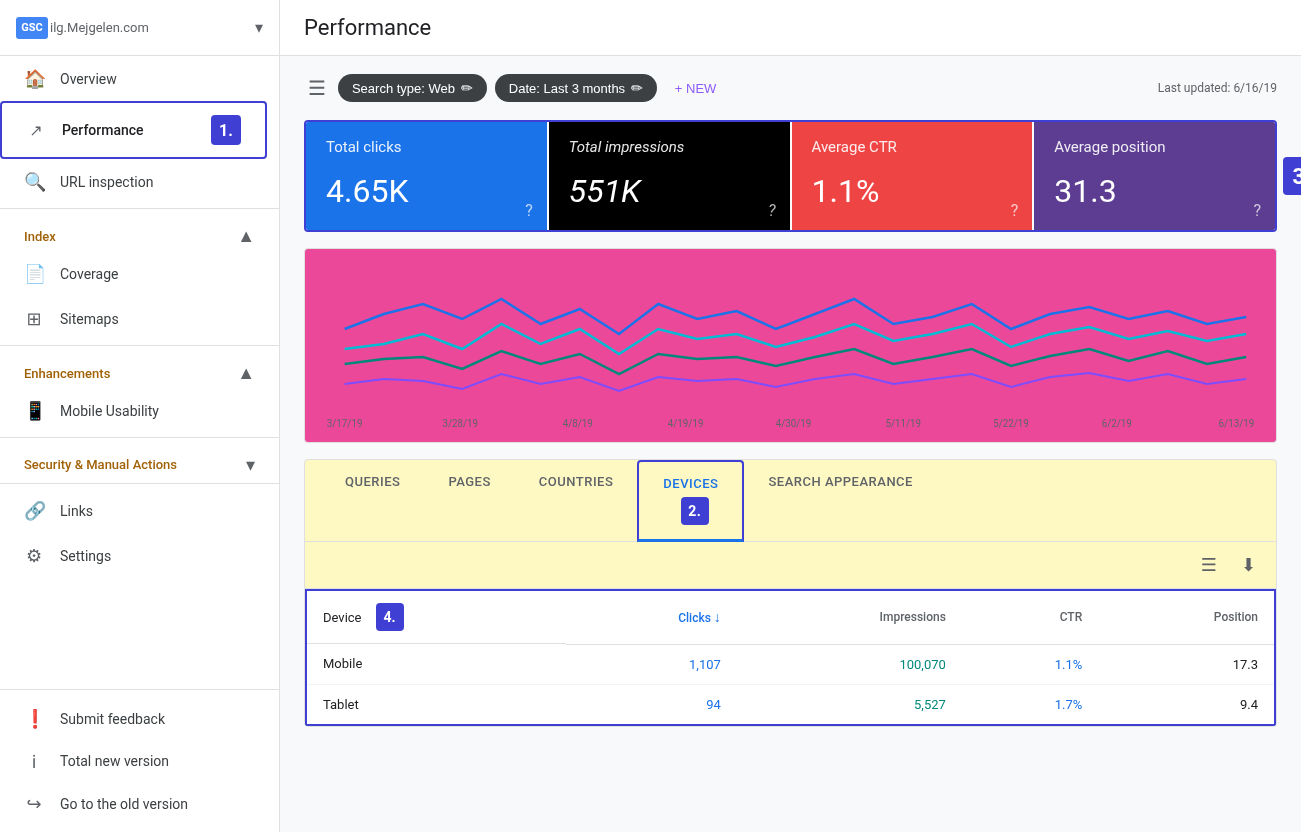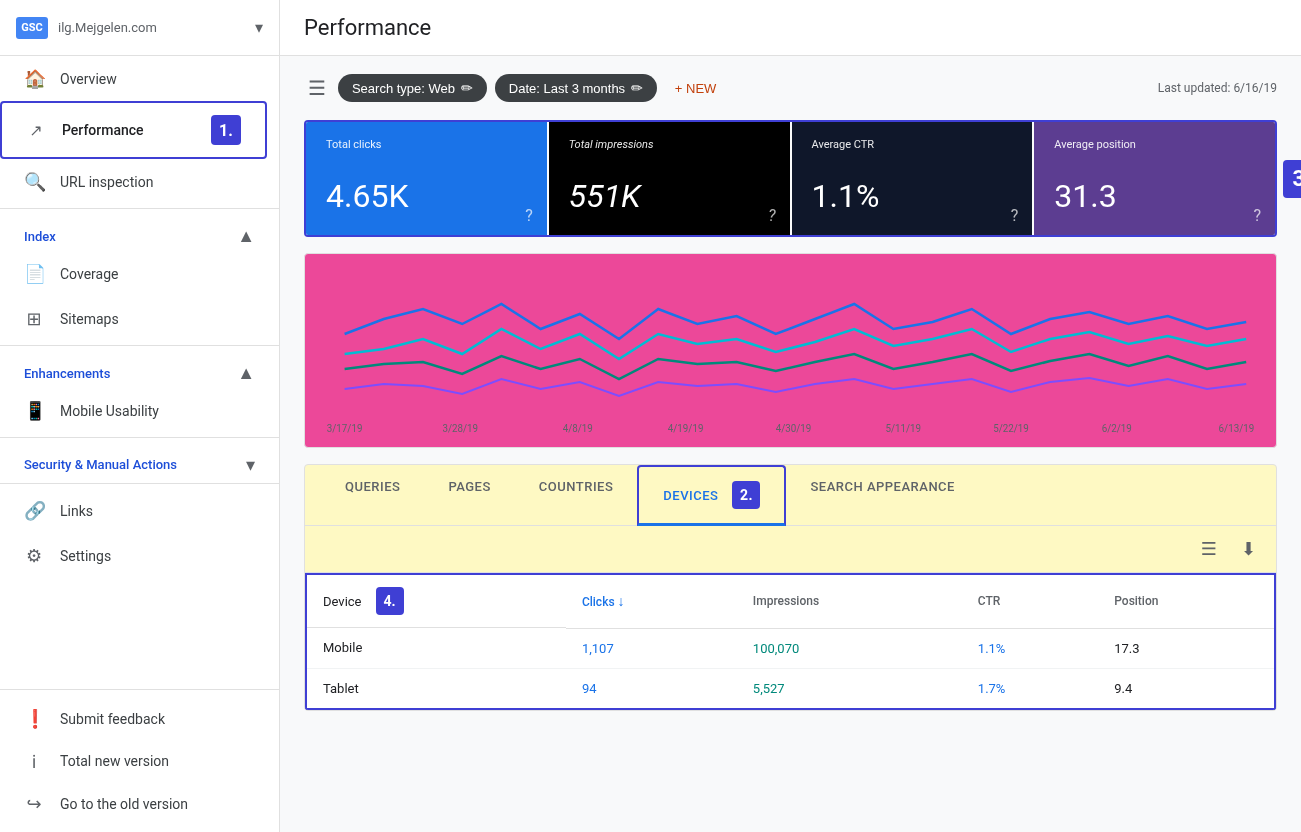--- a/index.html
+++ b/index.html
@@ -15,21 +15,21 @@
       flex-direction: column;
       height: 100%;
       overflow-y: auto;
     }
     .sidebar-logo {
       display: flex;
       align-items: center;
       padding: 8px 16px;
       height: 56px;
       border-bottom: 1px solid #e0e0e0;
-      gap: 10px;
+      gap: 2px;
     }
     .logo-box {
       width: 32px; height: 22px;
       background: #4285f4;
       border-radius: 3px;
       display: flex; align-items: center; justify-content: center;
       color: #fff; font-weight: bold; font-size: 11px;
     }
     .logo-text {
       font-size: 13px; color: #5f6368; flex: 1;
@@ -52,21 +52,21 @@
     .nav-icon { font-size: 18px; color: #5f6368; width: 20px; text-align: center; }
     .nav-section {
       display: flex; align-items: center; justify-content: space-between;
       padding: 12px 24px 4px 24px;
       color: #5f6368;
       font-size: 12px;
       font-weight: 500;
       text-transform: none;
       cursor: pointer;
     }
-    .nav-section-label { font-size: 13px; color: #1d4ed8; }
+    .nav-section-label { font-size: 13px; color: #a16207; }
     .nav-section-chevron { font-size: 18px; color: #5f6368; }
     .sidebar-divider { height: 1px; background: #e0e0e0; margin: 4px 0; }
     .sidebar-bottom {
       border-top: 1px solid #e0e0e0;
       padding: 8px 0;
     }
     .bottom-item {
       display: flex; align-items: center; gap: 16px;
       padding: 10px 24px;
       cursor: pointer;
@@ -132,46 +132,46 @@
       border-radius: 20px;
       padding: 6px 14px;
       font-size: 13px;
       cursor: pointer;
       border: none;
     }
     .chip-edit { font-size: 14px; }
     .new-btn {
       display: flex; align-items: flex-start; gap: 4px;
       background: none; border: none;
-      color: #c2410c; font-size: 13px; cursor: pointer;
+      color: #8b5cf6; font-size: 13px; cursor: pointer;
       padding: 6px 10px;
     }
 
     
     .metric-cards-wrapper {
       border: 2px solid #3f3fd4;
       border-radius: 4px;
       overflow: hidden;
       display: flex;
       margin-bottom: 16px;
     }
     .metric-card {
       flex: 1;
       padding: 16px 20px 20px 20px;
       cursor: pointer;
       position: relative;
     }
     .mc-blue { background: #1a73e8; }
     .mc-teal { background: #000000; font-style: italic; }
-    .mc-dark-teal { background: #0f172a; }
+    .mc-dark-teal { background: #ef4444; }
     .mc-purple { background: #5c3d91; }
     .metric-card-label {
       color: rgba(255,255,255,0.9);
-      font-size: 11px;
-      margin-bottom: 26px;
+      font-size: 15px;
+      margin-bottom: 16px;
     }
     .metric-card-value {
       color: #fff;
       font-size: 32px;
       font-weight: 400;
     }
     .metric-card-help {
       position: absolute;
       bottom: 10px;
       right: 14px;
@@ -247,21 +247,21 @@
     .data-table th {
       padding: 12px 16px;
       text-align: left;
       font-weight: 500;
       font-size: 12px;
       color: #5f6368;
       border-bottom: 1px solid #e0e0e0;
       background: #fff;
     }
     .data-table th.sortable { cursor: pointer; }
-    .data-table th.right, .data-table td.right { }
+    .data-table th.right, .data-table td.right { text-align: right; }
     .data-table td {
       padding: 12px 16px;
       font-size: 13px;
       border-bottom: 1px solid #f1f3f4;
       background: #fff;
     }
     .data-table tr:last-child td { border-bottom: none; }
     .clickable-val { color: #1a73e8; cursor: pointer; }
     .clickable-val-teal { color: #00897b; cursor: pointer; }
 
@@ -441,21 +441,21 @@
         <text x="808" y="158" font-size="10" fill="#5f6368" text-anchor="middle">6/2/19</text>
         <text x="930" y="158" font-size="10" fill="#5f6368" text-anchor="middle">6/13/19</text>
       </svg>
     </div>
 
     <div class="tabs-section">
       <div class="tabs-bar">
         <div class="tab">QUERIES</div>
         <div class="tab">PAGES</div>
         <div class="tab">COUNTRIES</div>
-        <div class="tab active" style="display:flex;align-items:center;gap:6px;">
+        <div class="tab active" style="display:flex;align-items:center;gap:6px;flex-direction:column;">
           <span>DEVICES</span>
           <span class="annotation-badge" style="font-size:14px;width:28px;height:28px;">2.</span>
         </div>
         <div class="tab">SEARCH APPEARANCE</div>
       </div>
 
       <div class="tab-toolbar">
         <button class="tab-icon-btn">☰</button>
         <button class="tab-icon-btn">⬇</button>
       </div>

